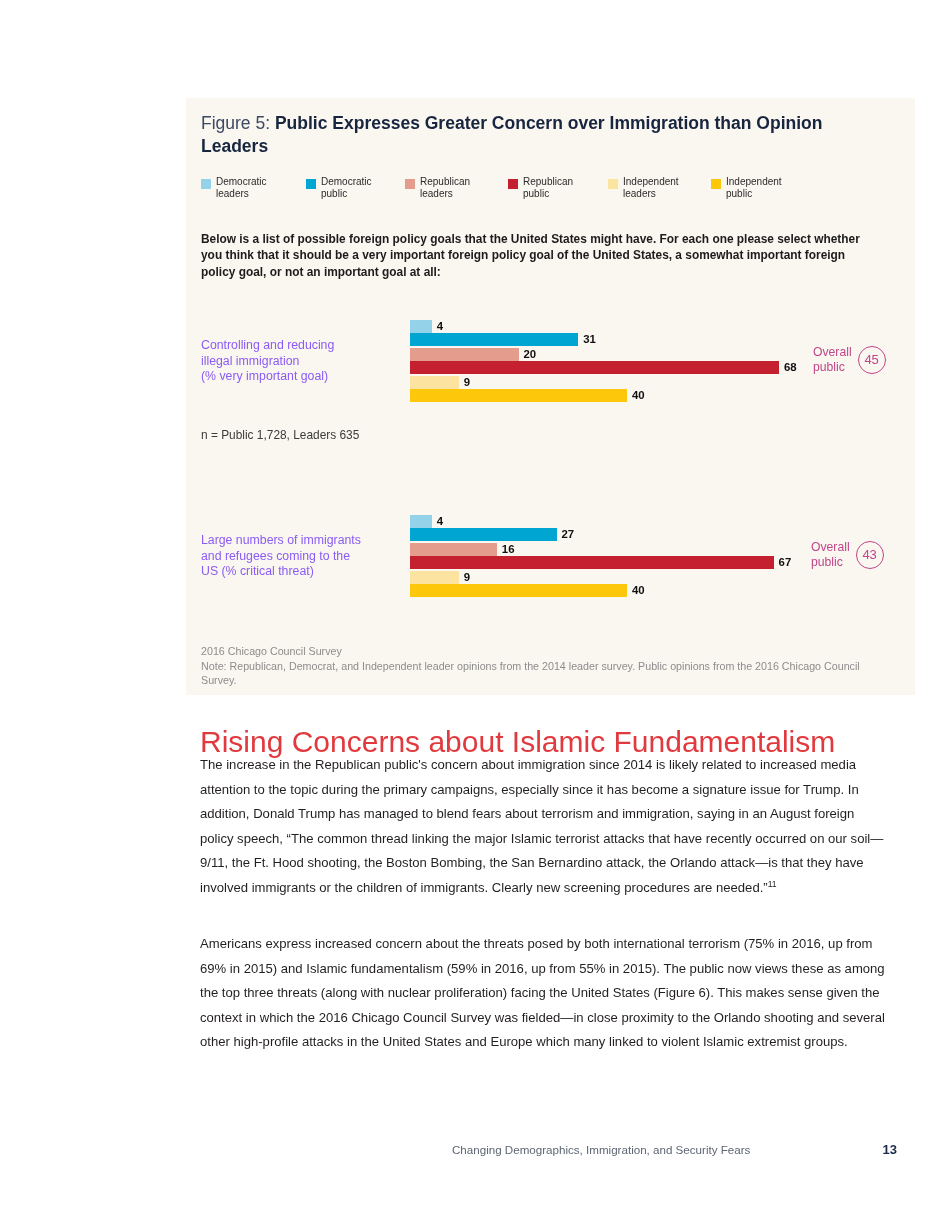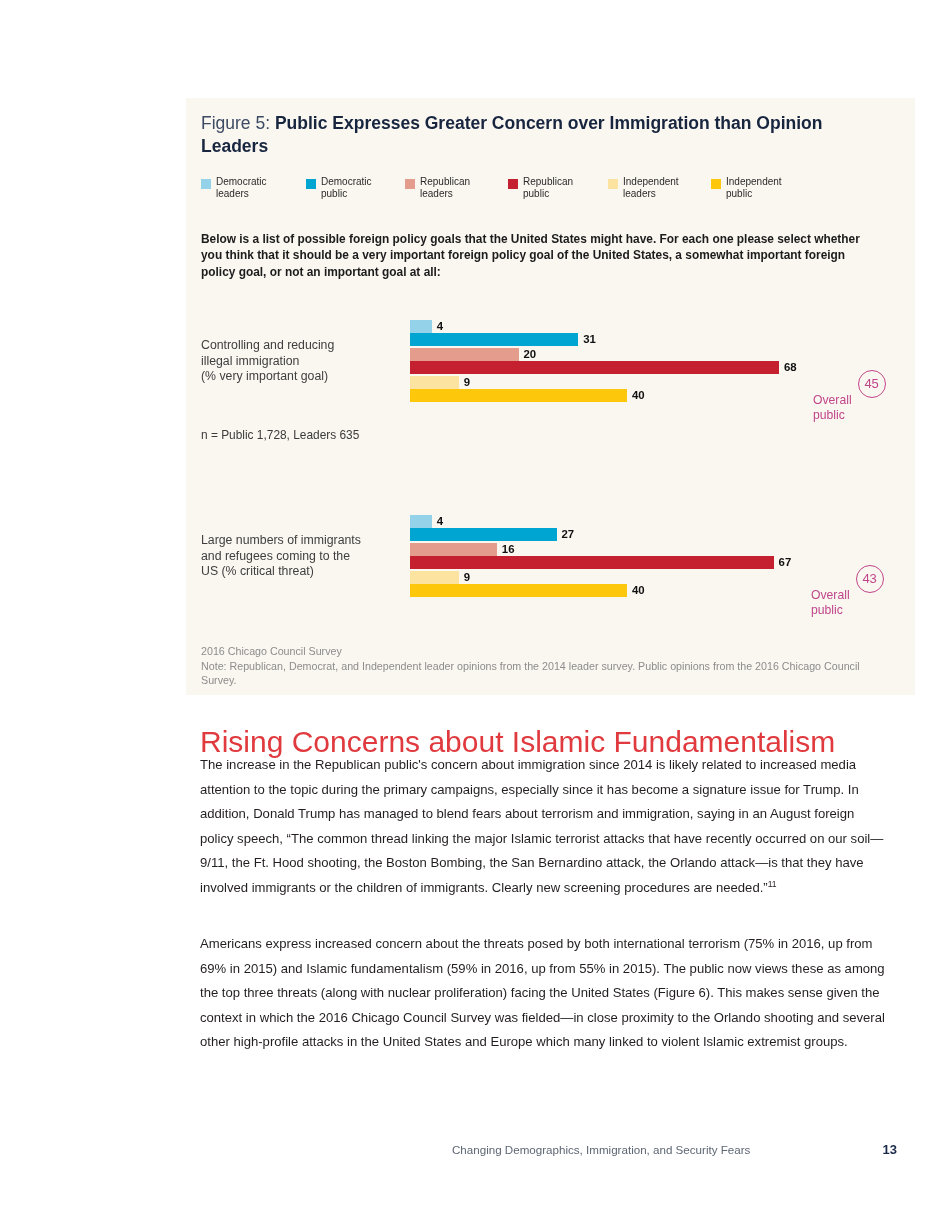--- a/index.html
+++ b/index.html
@@ -104,21 +104,21 @@
     left: 201px;
     width: 714px;
   }
   .chart-label {
     position: absolute;
     left: 0px;
     top: 18px;
     width: 205px;
     font-size: 12.3px;
     line-height: 15.6px;
-    color: #404040;
+    color: #8b5cf6;
     white-space: pre-line;
   }
   .bars {
     position: absolute;
     left: 209px;
     top: 0px;
   }
   .bar-row {
     position: relative;
     height: 13px;
@@ -145,21 +145,20 @@
     display: flex;
     align-items: center;
   }
   .overall-text {
     font-size: 12.2px;
     line-height: 14.5px;
     color: #c0468a;
     white-space: pre-line;
     text-align: left;
     margin-right: 6px;
-    margin-top: 48px;
   }
   .overall-circle {
     width: 28px;
     height: 28px;
     border: 1.3px solid #c0468a;
     border-radius: 50%;
     color: #c0468a;
     font-size: 13px;
     display: flex;
     align-items: center;

